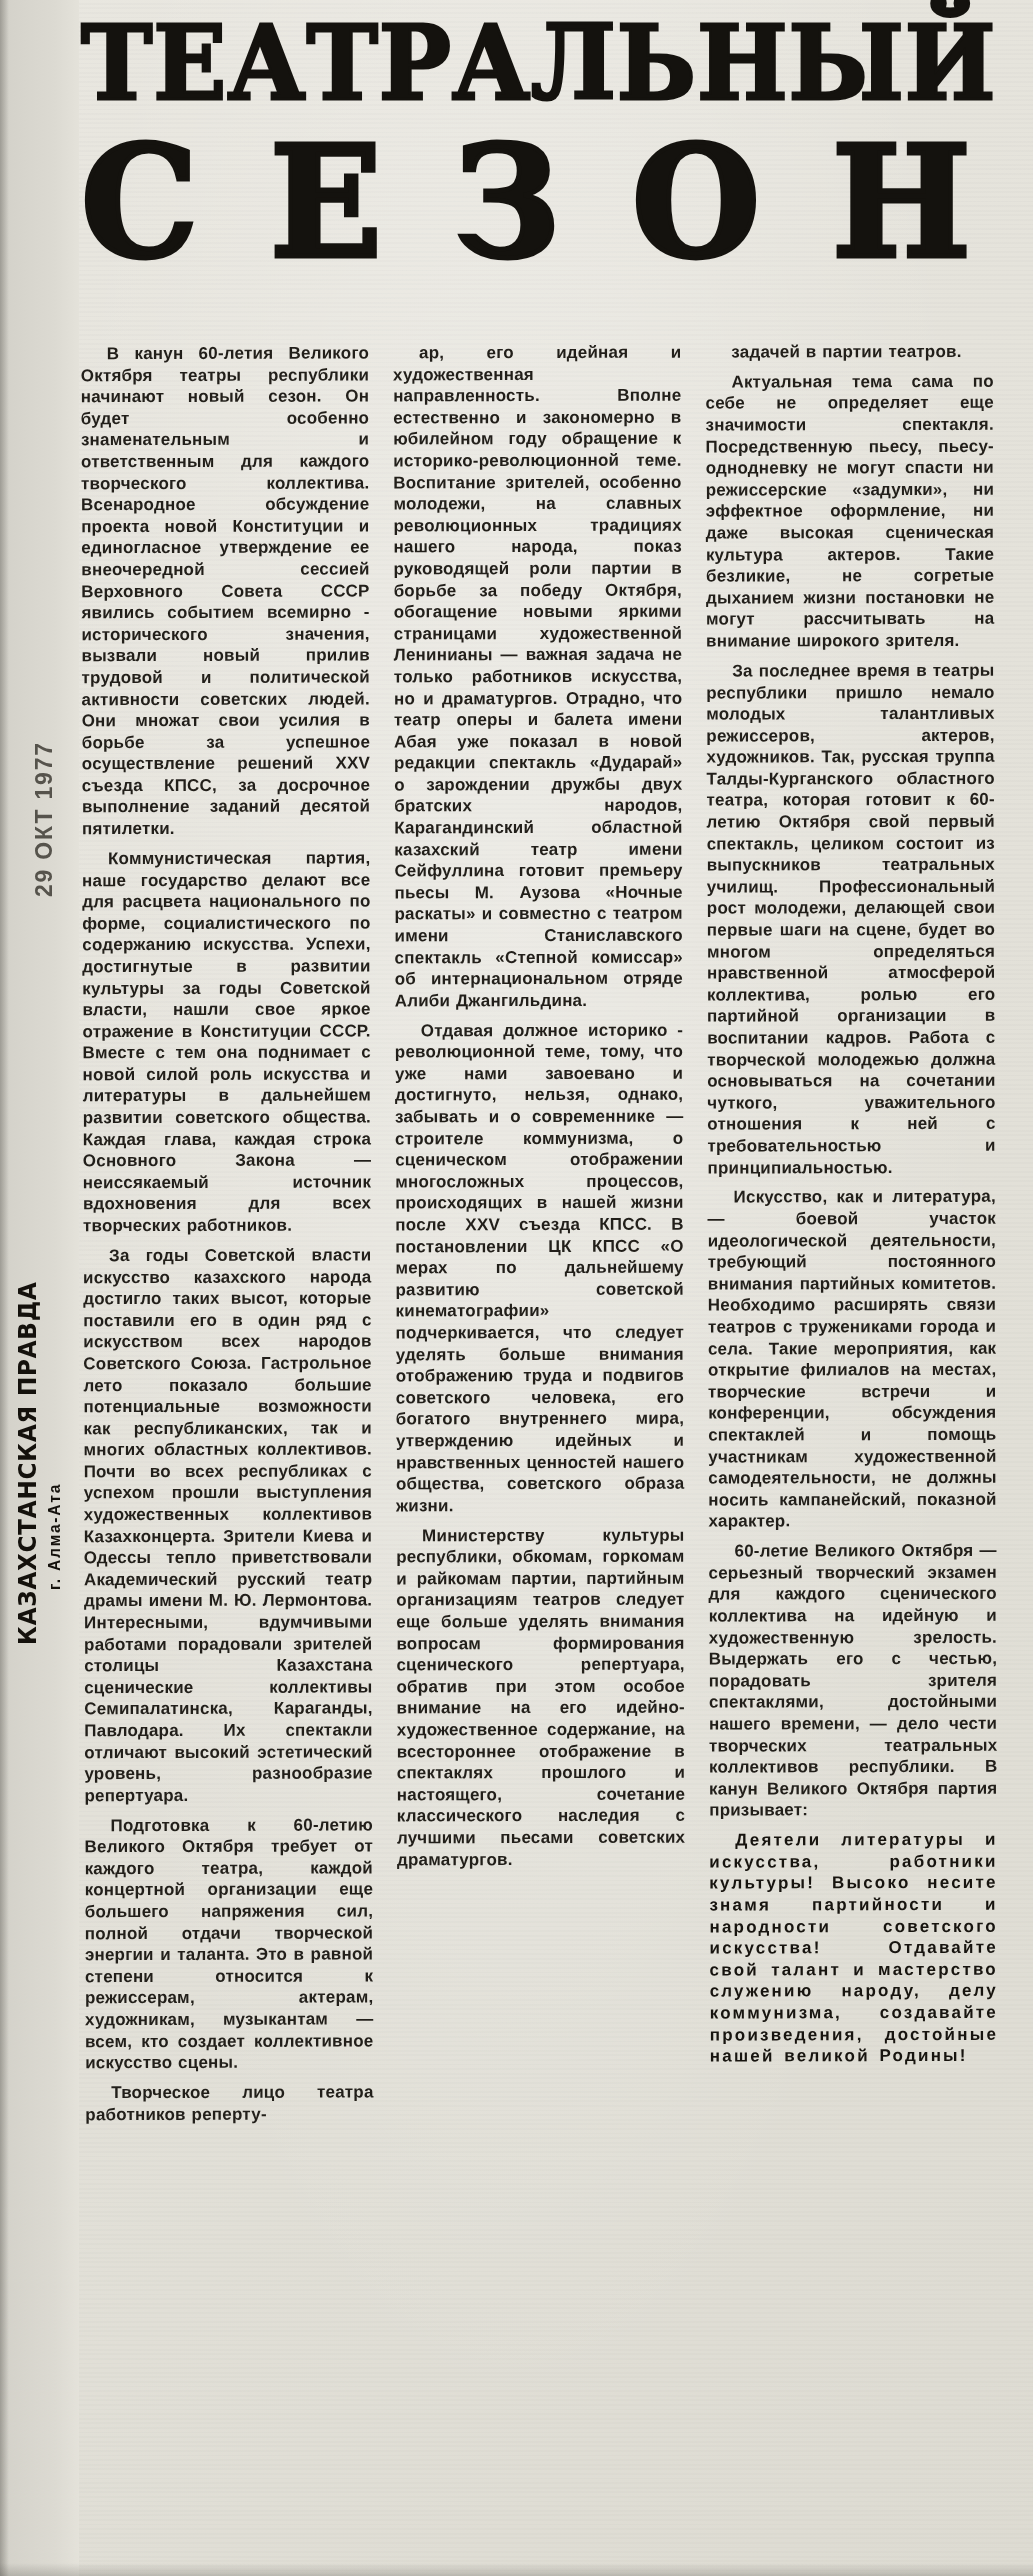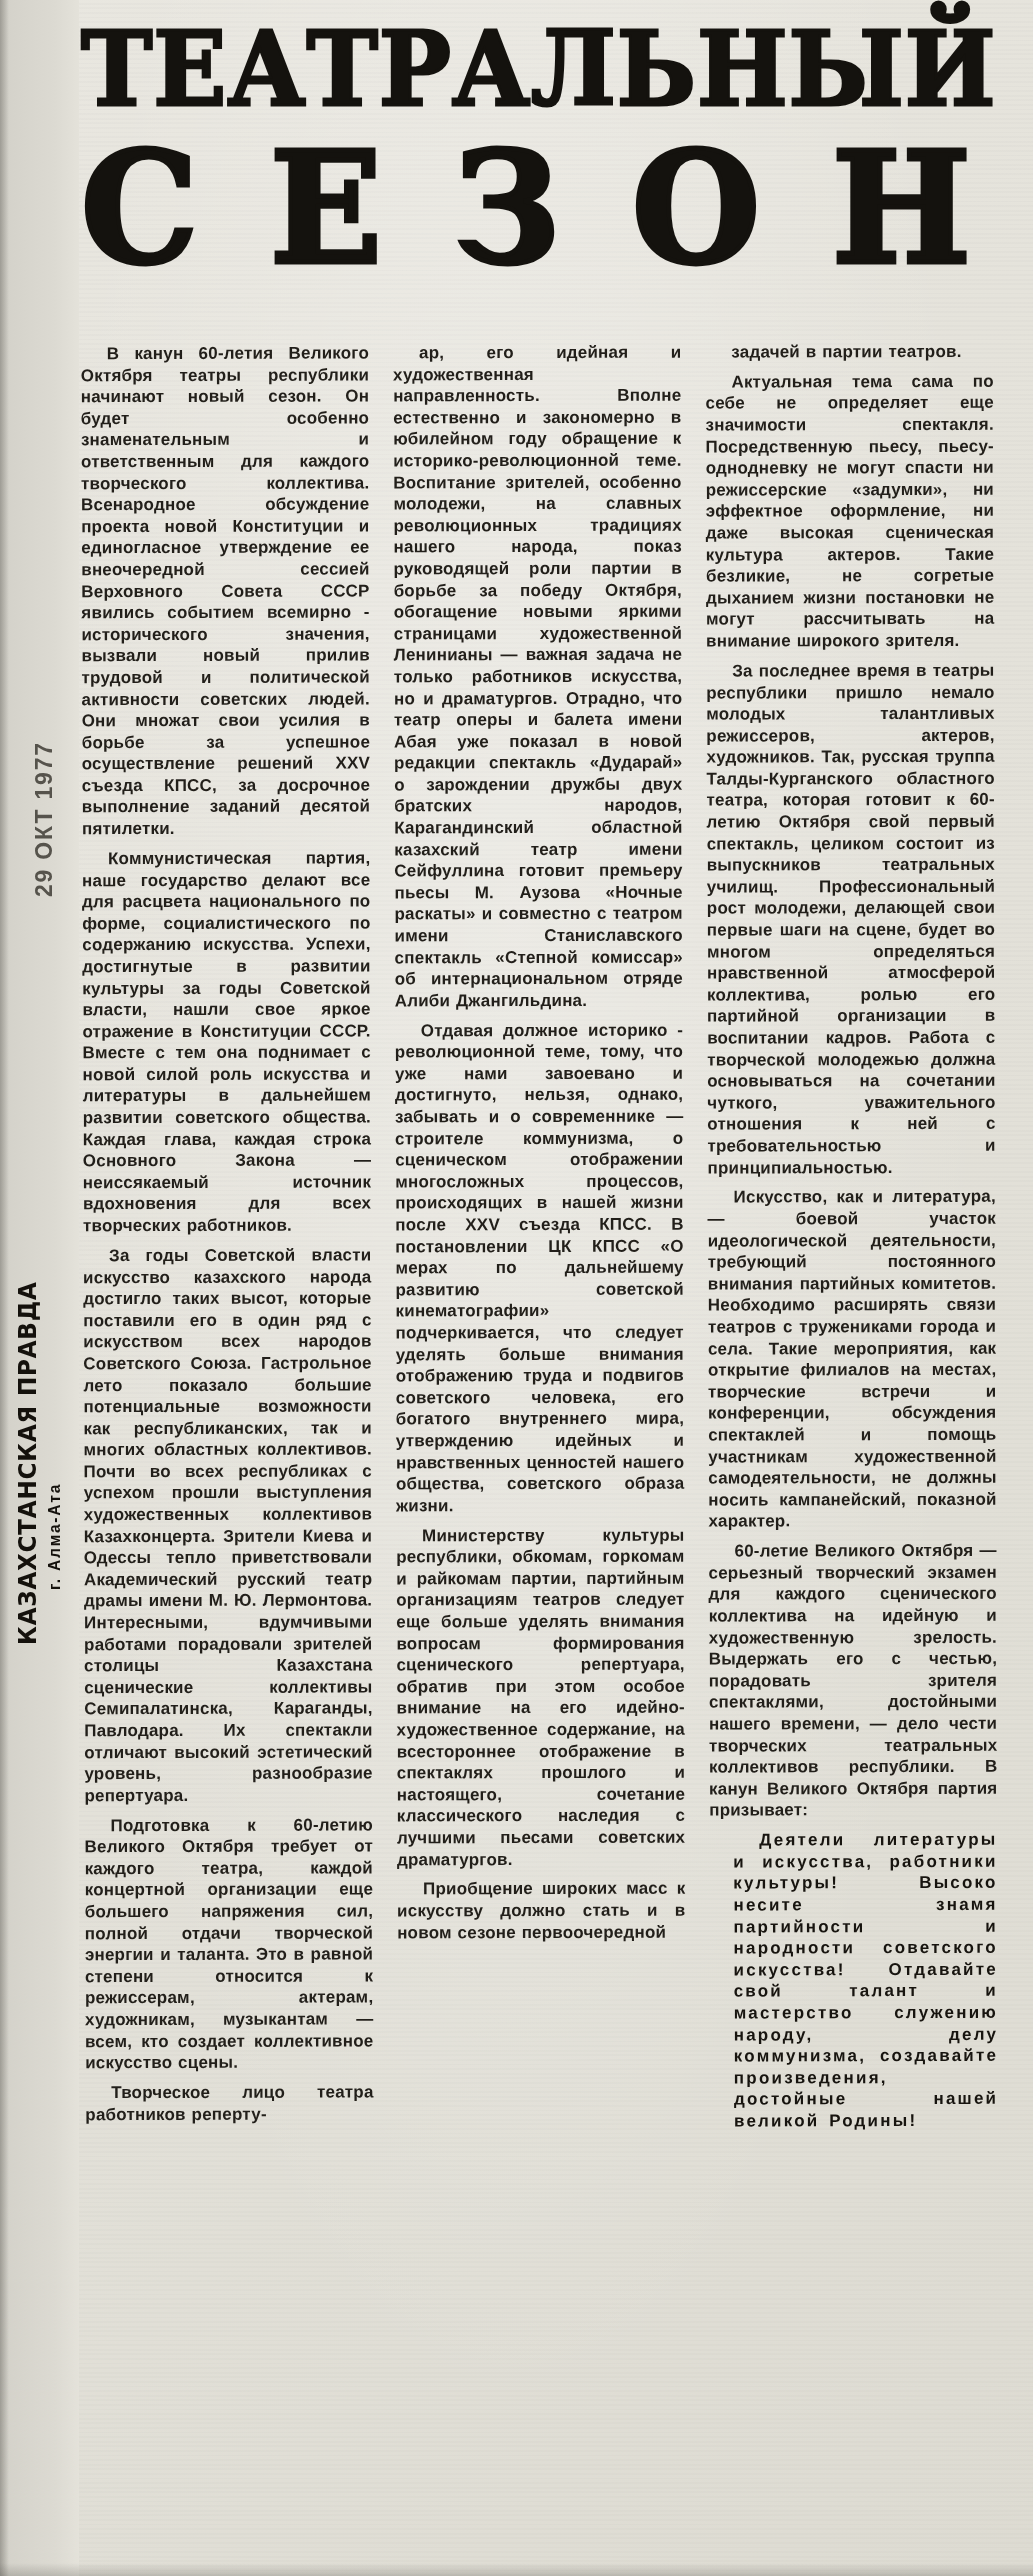--- a/index.html
+++ b/index.html
@@ -29,21 +29,21 @@
     position:absolute; left:0; top:0; width:9.2px; height:100%;
     background:linear-gradient(90deg, rgba(60,58,52,0.35), rgba(60,58,52,0));
   }
   .edge-shadow-bottom {
     position:absolute; left:0; bottom:0; width:100%; height:13px;
     background:linear-gradient(0deg, rgba(60,58,52,0.22), rgba(60,58,52,0));
   }
 
   
   .headline {
-    position:absolute; left:81px; top:13px; width:929px;
+    position:absolute; left:81px; top:7px; width:929px;
     color:#14120e;
   }
   .title1 {
     font-family:"DejaVu Serif", serif;
     font-weight:bold;
     font-size:96px;
     line-height:1.08;
     letter-spacing:0.9px;
     -webkit-text-stroke:2.8px #14120e;
     white-space:nowrap;
@@ -78,21 +78,20 @@
     text-align:justify;
     text-indent:26px;
     letter-spacing:0.2px;
     word-spacing:0.9px;
     margin:0 0 8.3px 0;
   }
   .col p.emphasis {
     letter-spacing:2.2px;
     word-spacing:2.8px;
     color:#17140f;
-    margin-left:24px;
   }
 
   
   .date-stamp {
     position:absolute; left:31px; top:897px;
     width:175px; height:29px;
     transform:rotate(-90deg);
     transform-origin:0 0;
     font-weight:bold;
     font-size:23px;
@@ -152,21 +151,20 @@
       <p>Коммунистическая партия, наше государство делают все для расцвета национального по форме, социалистического по содержанию искусства. Успехи, достигнутые в развитии культуры за годы Советской власти, нашли свое яркое отражение в Конституции СССР. Вместе с тем она поднимает с новой силой роль искусства и литературы в дальнейшем развитии советского общества. Каждая глава, каждая строка Основного Закона — неиссякаемый источник вдохновения для всех творческих работников.</p>
       <p>За годы Советской власти искусство казахского народа достигло таких высот, которые поставили его в один ряд с искусством всех народов Советского Союза. Гастрольное лето показало большие потенциальные возможности как республиканских, так и многих областных коллективов. Почти во всех республиках с успехом прошли выступления художественных коллективов Казахконцерта. Зрители Киева и Одессы тепло приветствовали Академический русский театр драмы имени М. Ю. Лермонтова. Интересными, вдумчивыми работами порадовали зрителей столицы Казахстана сценические коллективы Семипалатинска, Караганды, Павлодара. Их спектакли отличают высокий эстетический уровень, разнообразие репертуара.</p>
       <p>Подготовка к 60-летию Великого Октября требует от каждого театра, каждой концертной организации еще большего напряжения сил, полной отдачи творческой энергии и таланта. Это в равной степени относится к режиссерам, актерам, художникам, музыкантам — всем, кто создает коллективное искусство сцены.</p>
       <p>Творческое лицо театра работников реперту-</p>
     </div>
 
     <div class="col">
       <p>ар, его идейная и художественная направленность. Вполне естественно и закономерно в юбилейном году обращение к историко-революционной теме. Воспитание зрителей, особенно молодежи, на славных революционных традициях нашего народа, показ руководящей роли партии в борьбе за победу Октября, обогащение новыми яркими страницами художественной Ленинианы — важная задача не только работников искусства, но и драматургов. Отрадно, что театр оперы и балета имени Абая уже показал в новой редакции спектакль «Дударай» о зарождении дружбы двух братских народов, Карагандинский областной казахский театр имени Сейфуллина готовит премьеру пьесы М. Аузова «Ночные раскаты» и совместно с театром имени Станиславского спектакль «Степной комиссар» об интернациональном отряде Алиби Джангильдина.</p>
       <p>Отдавая должное историко - революционной теме, тому, что уже нами завоевано и достигнуто, нельзя, однако, забывать и о современнике — строителе коммунизма, о сценическом отображении многосложных процессов, происходящих в нашей жизни после XXV съезда КПСС. В постановлении ЦК КПСС «О мерах по дальнейшему развитию советской кинематографии» подчеркивается, что следует уделять больше внимания отображению труда и подвигов советского человека, его богатого внутреннего мира, утверждению идейных и нравственных ценностей нашего общества, советского образа жизни.</p>
       <p>Министерству культуры республики, обкомам, горкомам и райкомам партии, партийным организациям театров следует еще больше уделять внимания вопросам формирования сценического репертуара, обратив при этом особое внимание на его идейно-художественное содержание, на всестороннее отображение в спектаклях прошлого и настоящего, сочетание классического наследия с лучшими пьесами советских драматургов.</p>
-      <p>Приобщение широких масс к искусству должно стать и в новом сезоне первоочередной</p>
     </div>
 
     <div class="col">
       <p>задачей в партии театров.</p>
       <p>Актуальная тема сама по себе не определяет еще значимости спектакля. Посредственную пьесу, пьесу-однодневку не могут спасти ни режиссерские «задумки», ни эффектное оформление, ни даже высокая сценическая культура актеров. Такие безликие, не согретые дыханием жизни постановки не могут рассчитывать на внимание широкого зрителя.</p>
       <p>За последнее время в театры республики пришло немало молодых талантливых режиссеров, актеров, художников. Так, русская труппа Талды-Курганского областного театра, которая готовит к 60-летию Октября свой первый спектакль, целиком состоит из выпускников театральных училищ. Профессиональный рост молодежи, делающей свои первые шаги на сцене, будет во многом определяться нравственной атмосферой коллектива, ролью его партийной организации в воспитании кадров. Работа с творческой молодежью должна основываться на сочетании чуткого, уважительного отношения к ней с требовательностью и принципиальностью.</p>
       <p>Искусство, как и литература, — боевой участок идеологической деятельности, требующий постоянного внимания партийных комитетов. Необходимо расширять связи театров с тружениками города и села. Такие мероприятия, как открытие филиалов на местах, творческие встречи и конференции, обсуждения спектаклей и помощь участникам художественной самодеятельности, не должны носить кампанейский, показной характер.</p>
       <p>60-летие Великого Октября — серьезный творческий экзамен для каждого сценического коллектива на идейную и художественную зрелость. Выдержать его с честью, порадовать зрителя спектаклями, достойными нашего времени, — дело чести творческих театральных коллективов республики. В канун Великого Октября партия призывает:</p>
       <p class="emphasis">Деятели литературы и искусства, работники культуры! Высоко несите знамя партийности и народности советского искусства! Отдавайте свой талант и мастерство служению народу, делу коммунизма, создавайте произведения, достойные нашей великой Родины!</p>
     </div>

